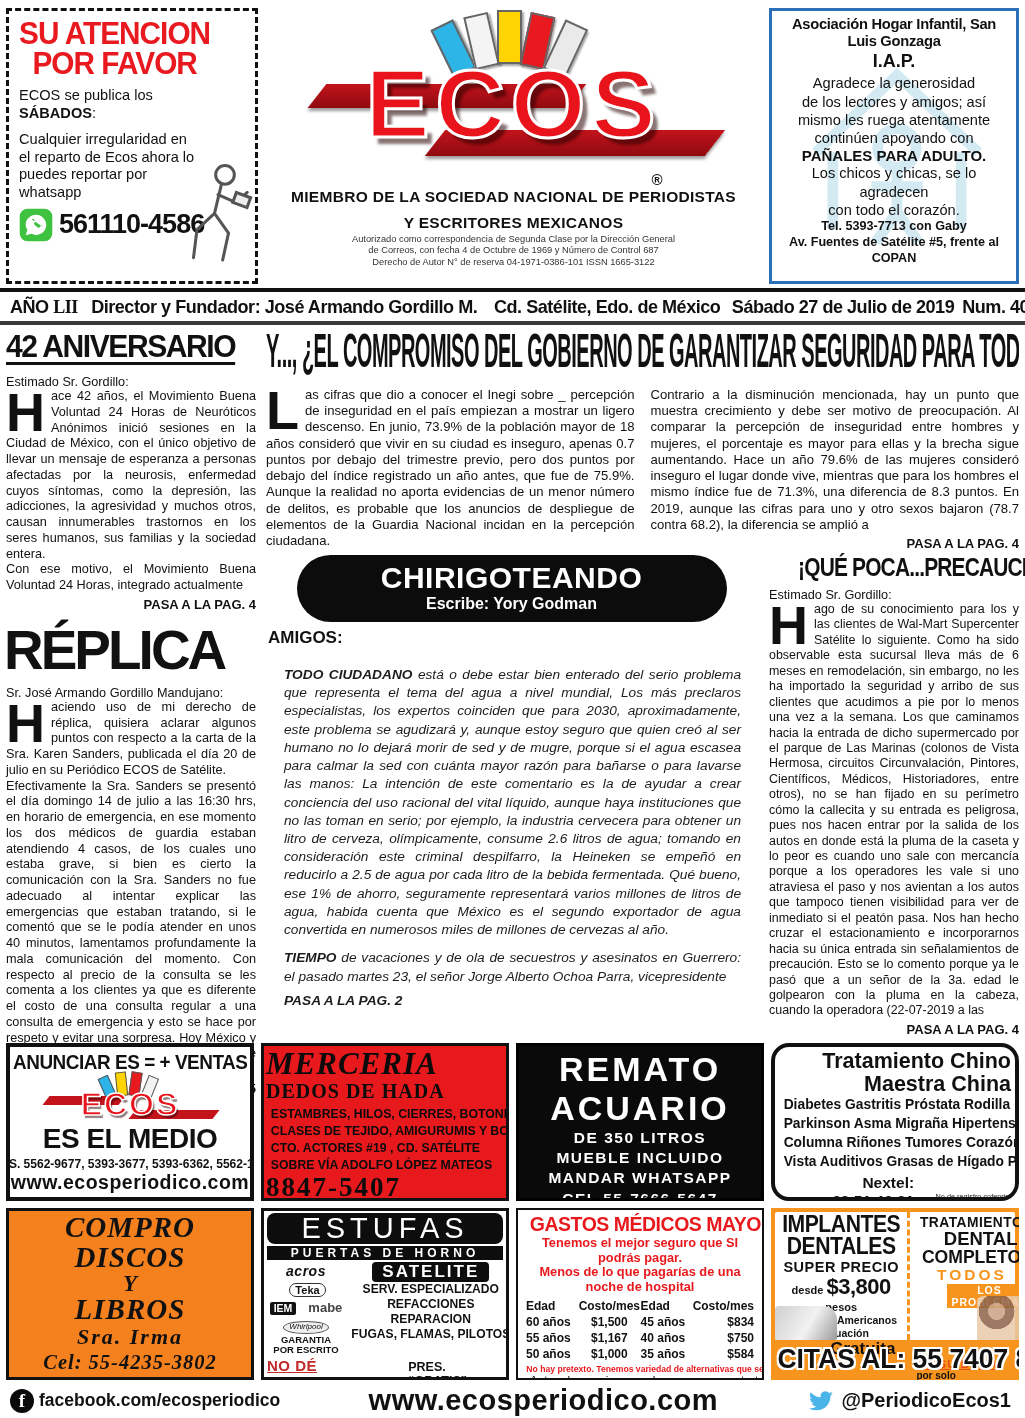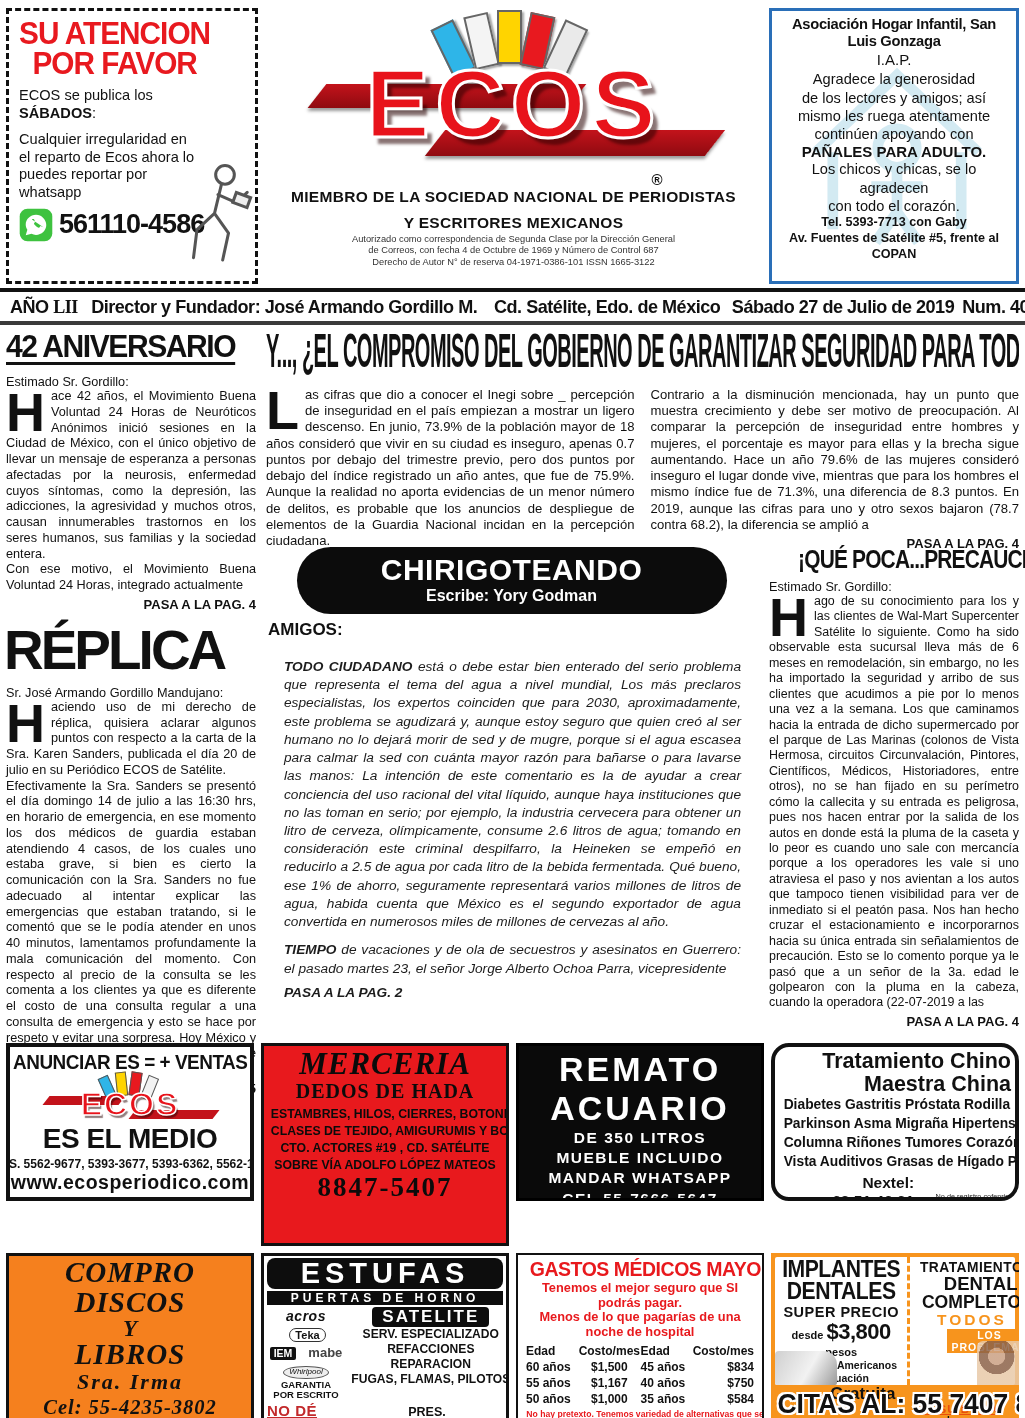--- a/index.html
+++ b/index.html
@@ -33,21 +33,21 @@
   .ecos-text { position:absolute; left:0; right:0; top:44px; font-size:96px; font-weight:bold; letter-spacing:6px; color:#e8131b;
                -webkit-text-stroke:3px #fff; text-shadow:6px 7px 3px rgba(40,0,0,.55); line-height:1; }
   .reg { position:absolute; right:66px; bottom:-8px; font-size:15px; font-weight:bold; color:#111; }
   .member { font-weight:bold; font-size:15.5px; line-height:1.15; letter-spacing:.3px; margin-top:8px; }
   .auth { font-size:9.3px; color:#333; line-height:1.25; margin-top:2px; }
 
   .hogar { position:relative; width:250px; flex:none; border:3px solid #2a6fb8; padding:5px 6px; text-align:center; overflow:hidden; }
   .hogar-house { position:absolute; left:18px; top:30px; width:214px; height:214px; opacity:.5; }
   .hogar > div { position:relative; }
   .hg-title { font-weight:bold; font-size:15.2px; line-height:1.1; letter-spacing:-.3px; transform:scaleX(.97); }
-  .hg-iap { font-weight:normal; font-size:15px; margin:2px 0; }
+  .hg-iap { font-weight:bold; font-size:18px; margin:2px 0; }
   .hg-body { font-size:14.6px; line-height:1.25; }
   .hg-bold { font-weight:bold; font-size:15px; }
   .hg-tel, .hg-addr { font-weight:bold; font-size:12.6px; line-height:1.25; }
 
   
   .dateline { border-top:4px solid #111; border-bottom:4px solid #3a3a3a; height:37px; display:flex; align-items:center;
               justify-content:space-between; padding:0 10px; }
   .dl { font-weight:bold; font-size:19px; letter-spacing:-.5px; white-space:nowrap; transform:scaleX(.95); }
   .dl.first { transform-origin:left center; }
   .roman { font-family:"Liberation Serif", serif; }
@@ -65,21 +65,21 @@
             text-underline-offset:5px; transform:scaleX(.97); transform-origin:left center; white-space:nowrap; margin-bottom:10px; }
   .h-replica { font-weight:bold; font-size:56px; letter-spacing:-3px; line-height:1; margin:10px 0 8px -2px; transform:scaleX(.98); transform-origin:left center; }
 
   .headline { height:52px; overflow:hidden; margin:0 0 6px 0; }
   .headline span { display:inline-block; white-space:nowrap; font-weight:bold; font-size:40px; letter-spacing:-1px;
                    transform:scale(.5,1.18); transform-origin:0 60%; }
   .cols2 { display:flex; gap:16px; height:158px; }
   .cols2 .c { flex:1; min-width:0; font-size:13.1px; }
   .cols2 .body { font-size:13.1px; }
 
-  .lower { display:flex; gap:12px; margin-top:0; }
+  .lower { display:flex; gap:12px; margin-top:8px; }
   .chiri { flex:1; min-width:0; }
   .qp { width:250px; flex:none; }
 
   .pill { width:430px; margin:2px auto 6px; background:#0c0c0c; border-radius:46px; text-align:center; color:#fff; padding:6px 0 9px; }
   .pill-t { font-weight:bold; font-size:30px; letter-spacing:.5px; }
   .pill-b { font-weight:bold; font-size:16px; }
   .amigos { font-weight:bold; font-size:17px; margin:2px 0 6px 2px; }
   .pinkbox { background:linear-gradient(100deg,#f49if0 0%, #f6a8f0 0%, #fce0f8 40%, #fdf1fb 68%, #f8cdf3 100%);
              border-radius:22px 30px 18px 34px / 26px 18px 30px 20px; padding:12px 16px 8px 18px; }
   .pinkbox p { font-style:italic; font-size:13.7px; line-height:1.33; text-align:justify; color:#1c1c1c; margin-bottom:10px; }
@@ -104,21 +104,21 @@
   .m4 { background:#f2f2f2; left:104px; top:4px; transform:rotate(22deg); }
   .mstripe { position:absolute; background:#c3131b; transform:skewX(-38deg); }
   .ms1 { left:6px; top:24px; width:76px; height:9px; }
   .ms2 { right:4px; top:38px; width:84px; height:9px; }
   .mini-text { position:absolute; left:0; right:0; top:16px; text-align:center; font-weight:bold; font-size:32px; letter-spacing:2px;
                color:#e8131b; -webkit-text-stroke:1.5px #fff; text-shadow:2px 3px 1px rgba(40,0,0,.5); line-height:1; }
   .an-l2 { font-weight:bold; font-size:28px; letter-spacing:-.5px; margin-top:2px; }
   .an-tels { font-weight:bold; font-size:12.8px; white-space:nowrap; transform:scaleX(.94); margin-top:1px; }
   .an-web { font-weight:bold; font-size:19.5px; letter-spacing:.5px; }
 
-  .ad-merc { background:#e8191d; border:3px solid #111; height:203px; text-align:center; color:#0b0b0b; padding:2px 2px; }
+  .ad-merc { background:#e8191d; border:3px solid #111; height:158px; text-align:left; color:#0b0b0b; padding:2px 2px; }
   .mc-title { font-family:"Liberation Serif", serif; font-style:italic; font-weight:bold; font-size:31px; letter-spacing:1px; line-height:1; }
   .mc-sub { font-family:"Liberation Serif", serif; font-weight:bold; font-size:20px; letter-spacing:1px; margin:1px 0 2px; }
   .mc-line { font-weight:bold; font-size:12.8px; line-height:1.33; white-space:nowrap; transform:scaleX(.96); }
   .mc-phone { font-family:"Liberation Serif", serif; font-weight:bold; font-size:27px; letter-spacing:2px; line-height:1; margin-top:1px; }
 
   .ad-remato { background:#0a0a0a; border:3px solid #000; height:158px; color:#fff; text-align:center; padding-top:4px; }
   .rm-big { font-weight:bold; font-size:34px; letter-spacing:3px; line-height:1.15; }
   .rm-sm { font-weight:bold; font-size:15.5px; letter-spacing:1.5px; line-height:1.3; }
 
   .ad-chino { border:4px solid #111; border-radius:18px; height:158px; text-align:right; padding:3px 4px; }
@@ -130,21 +130,21 @@
 
   .adsrow2 { padding-top:7px; }
   .ad-compro { background:#f5801e; border:3px solid #111; height:172px; text-align:center; font-family:"Liberation Serif", serif;
                font-style:italic; font-weight:bold; padding-top:2px; }
   .cp-big { font-size:29px; line-height:1.02; letter-spacing:1px; }
   .cp-y { font-size:23px; line-height:1; }
   .cp-name { font-size:22px; letter-spacing:2px; line-height:1.1; }
   .cp-tel { font-size:20.5px; letter-spacing:1px; margin-top:2px; }
 
   .ad-estufas { border:3px solid #111; height:172px; padding:2px 3px; }
-  .est-title { background:#0d0d0d; color:#fff; border-radius:8px; text-align:center; font-weight:bold; font-size:29px;
+  .est-title { background:#0d0d0d; color:#fff; border-radius:8px; text-align:center; font-weight:normal; font-size:29px;
                letter-spacing:5px; line-height:1.08; }
   .est-sub { background:#0d0d0d; color:#fff; text-align:center; font-weight:bold; font-size:12px; letter-spacing:4px; margin-top:2px; }
   .est-mid { display:flex; gap:3px; margin-top:2px; align-items:flex-start; }
   .est-brands { width:78px; flex:none; text-align:center; line-height:1.1; }
   .brand-acros { font-style:italic; font-weight:bold; font-size:14px; letter-spacing:.5px; }
   .brand-teka { font-weight:bold; font-size:11px; border:1px solid #333; border-radius:8px; display:inline-block; padding:0 5px; margin-left:3px; }
   .brand-iem { background:#111; color:#fff; font-weight:bold; font-size:10.5px; display:inline-block; padding:1px 4px; border-radius:2px; }
   .brand-mabe { font-weight:bold; font-size:13px; color:#444; margin-left:12px; }
   .brand-wp { font-style:italic; font-size:8px; border:1px solid #555; border-radius:50%; display:inline-block; padding:1px 5px; background:#eee; }
   .est-gar { font-weight:bold; font-size:9.5px; line-height:1.1; margin-top:1px; }

